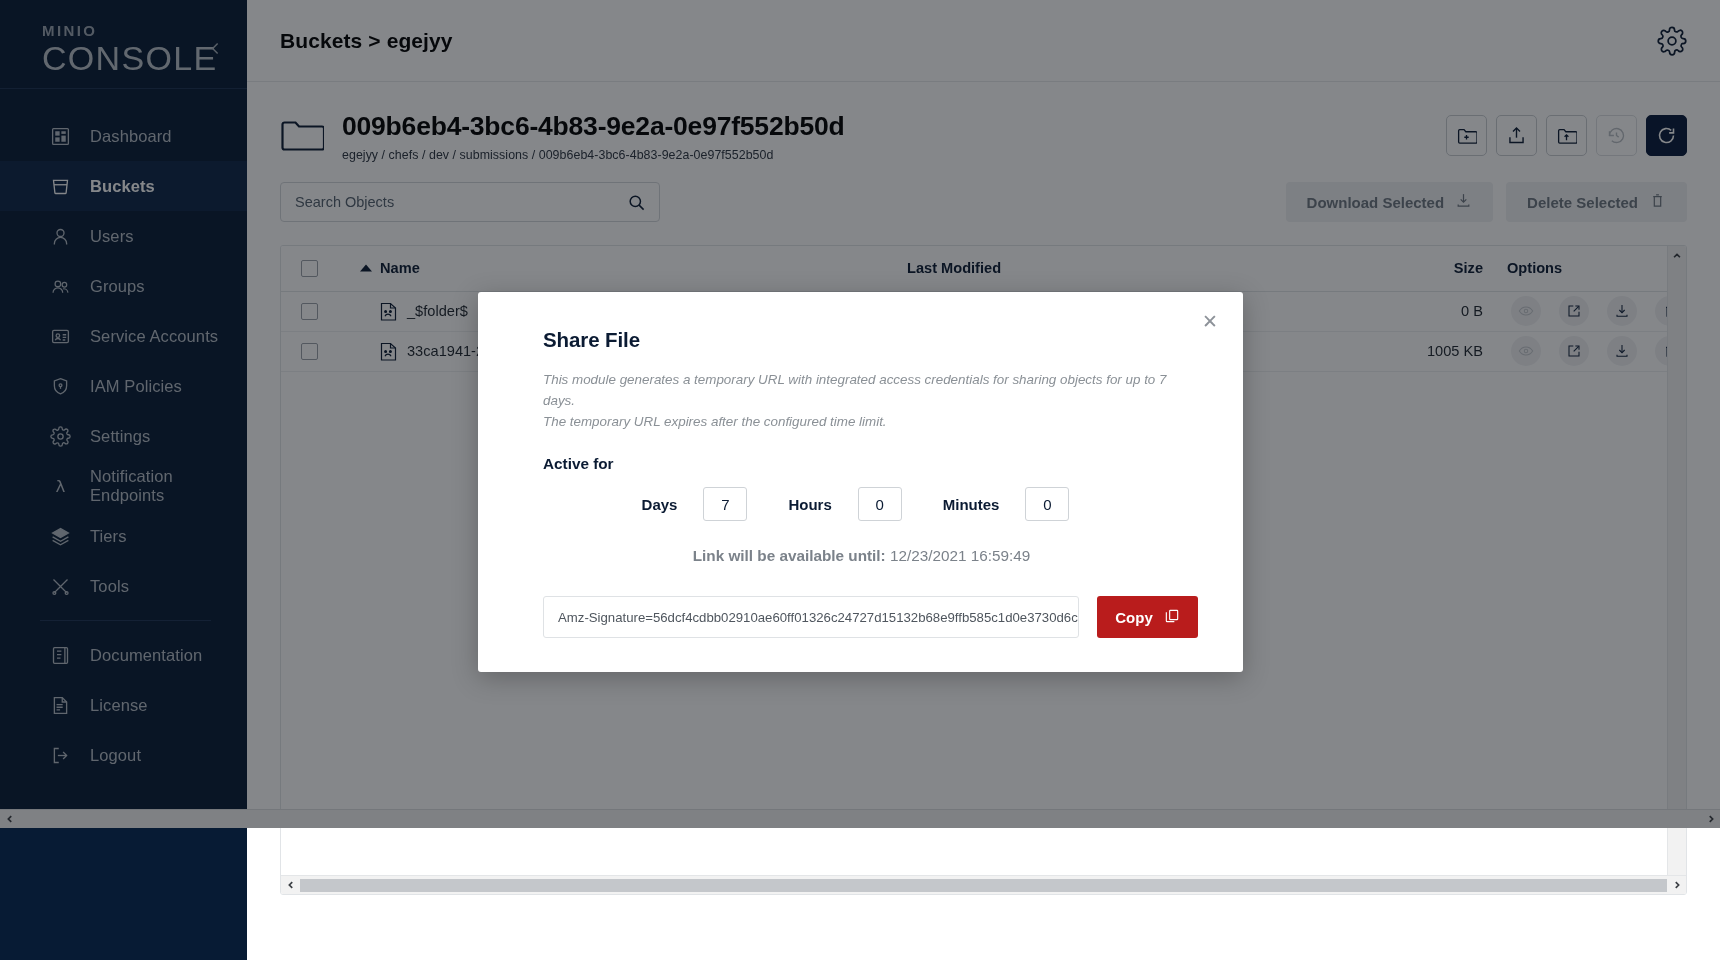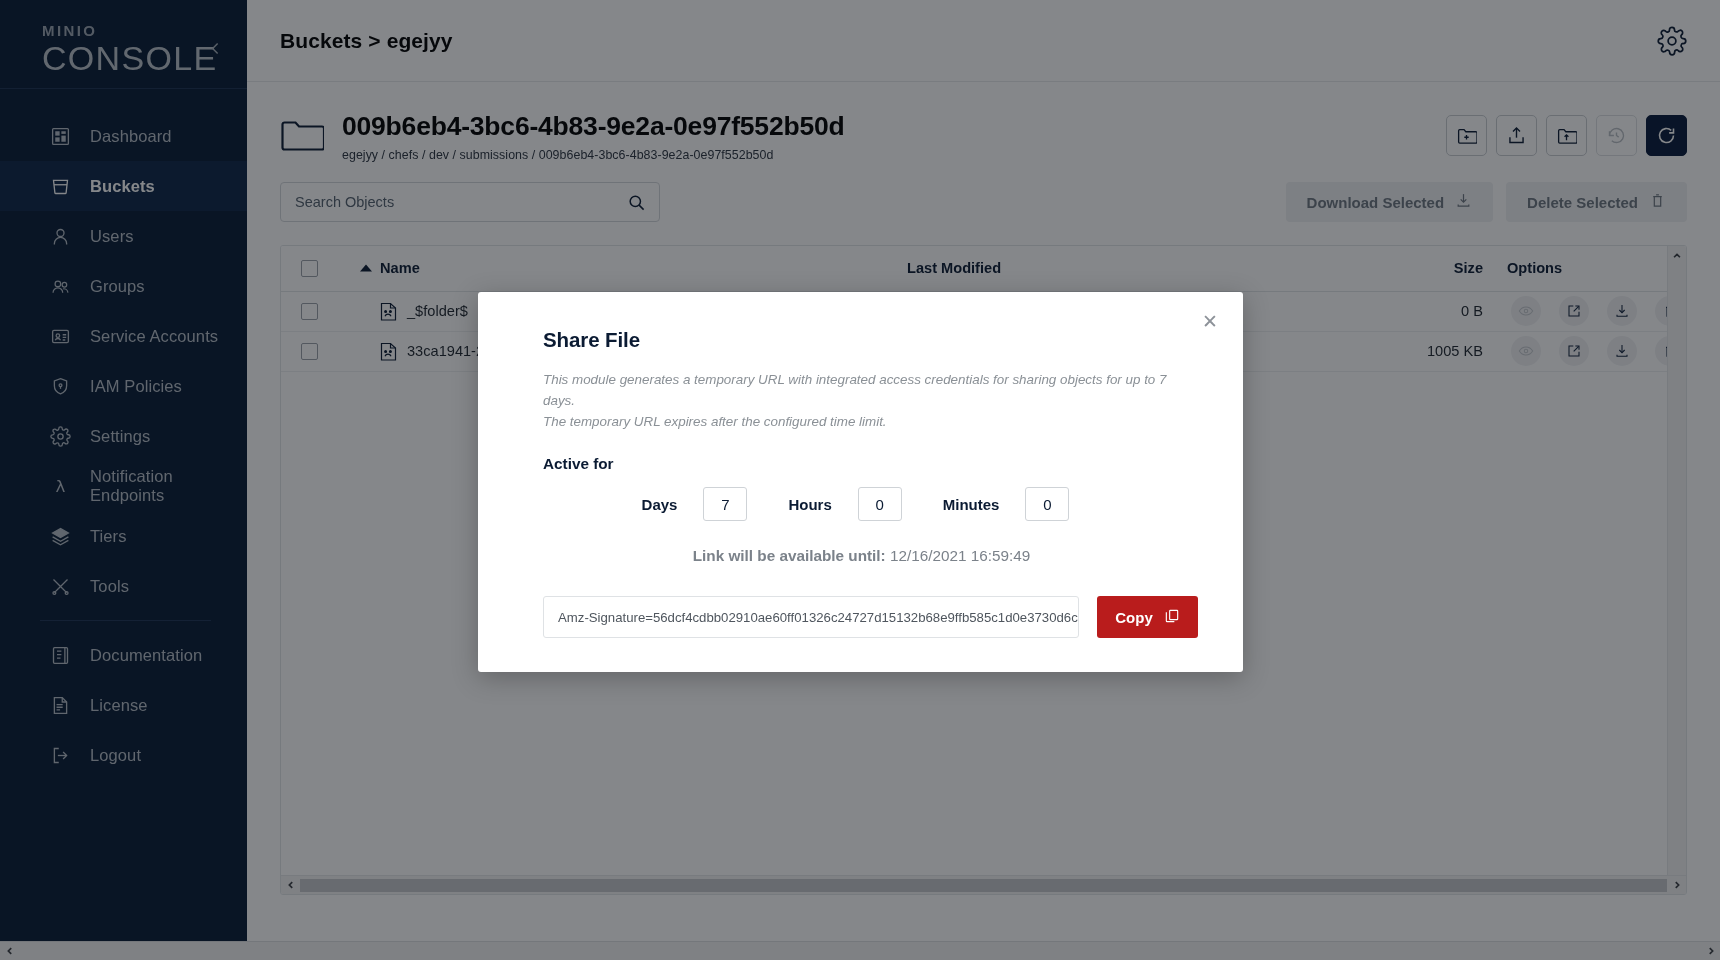--- a/index.html
+++ b/index.html
@@ -5,21 +5,21 @@
   * { box-sizing: border-box; margin: 0; padding: 0; }
   html, body { width: 1720px; height: 960px; overflow: hidden; }
   body {
     font-family: "Liberation Sans", sans-serif;
     background: #fff;
     color: #000;
     -webkit-font-smoothing: antialiased;
   }
 
   
-  #app { position: relative; width: 1720px; height: 960px; display: flex; }
+  #app { position: relative; width: 1720px; height: 828px; display: flex; }
 
   
   #sidebar {
     width: 247px; height: 960px; flex: 0 0 247px;
     background: #071b34;
     display: flex; flex-direction: column;
     position: relative; z-index: 5;
   }
   #logo-block {
     height: 88px; padding: 14px 0 0 42px;
@@ -663,21 +663,21 @@
       <span class="dur-label">Days</span>
       <input class="dur-input" type="text" value="7" style="">
       <span class="dur-label">Hours</span>
       <input class="dur-input" type="text" value="0" style="">
       <span class="dur-label">Minutes</span>
       <input class="dur-input" type="text" value="0" style="">
     </div>
 
     <div id="link-until">
       <span class="lbl">Link will be available until:</span>
-      <span class="val">12/16/2021 16:59:49</span>
+      <span class="val">12/23/2021 16:59:49</span>
     </div>
 
     <div id="url-row">
       <div id="url-field">Amz-Signature=56dcf4cdbb02910ae60ff01326c24727d15132b68e9ffb585c1d0e3730d6c98a</div>
       <button id="copy-btn">
         <span>Copy</span>
         <span><svg viewBox="0 0 24 24" fill="none" stroke="currentColor" stroke-width="1.7">
               <rect x="8.5" y="3.5" width="12" height="14" rx="1"></rect>
               <path d="M15.5 20.5h-11a1 1 0 0 1-1-1v-13"></path>
             </svg></span>

